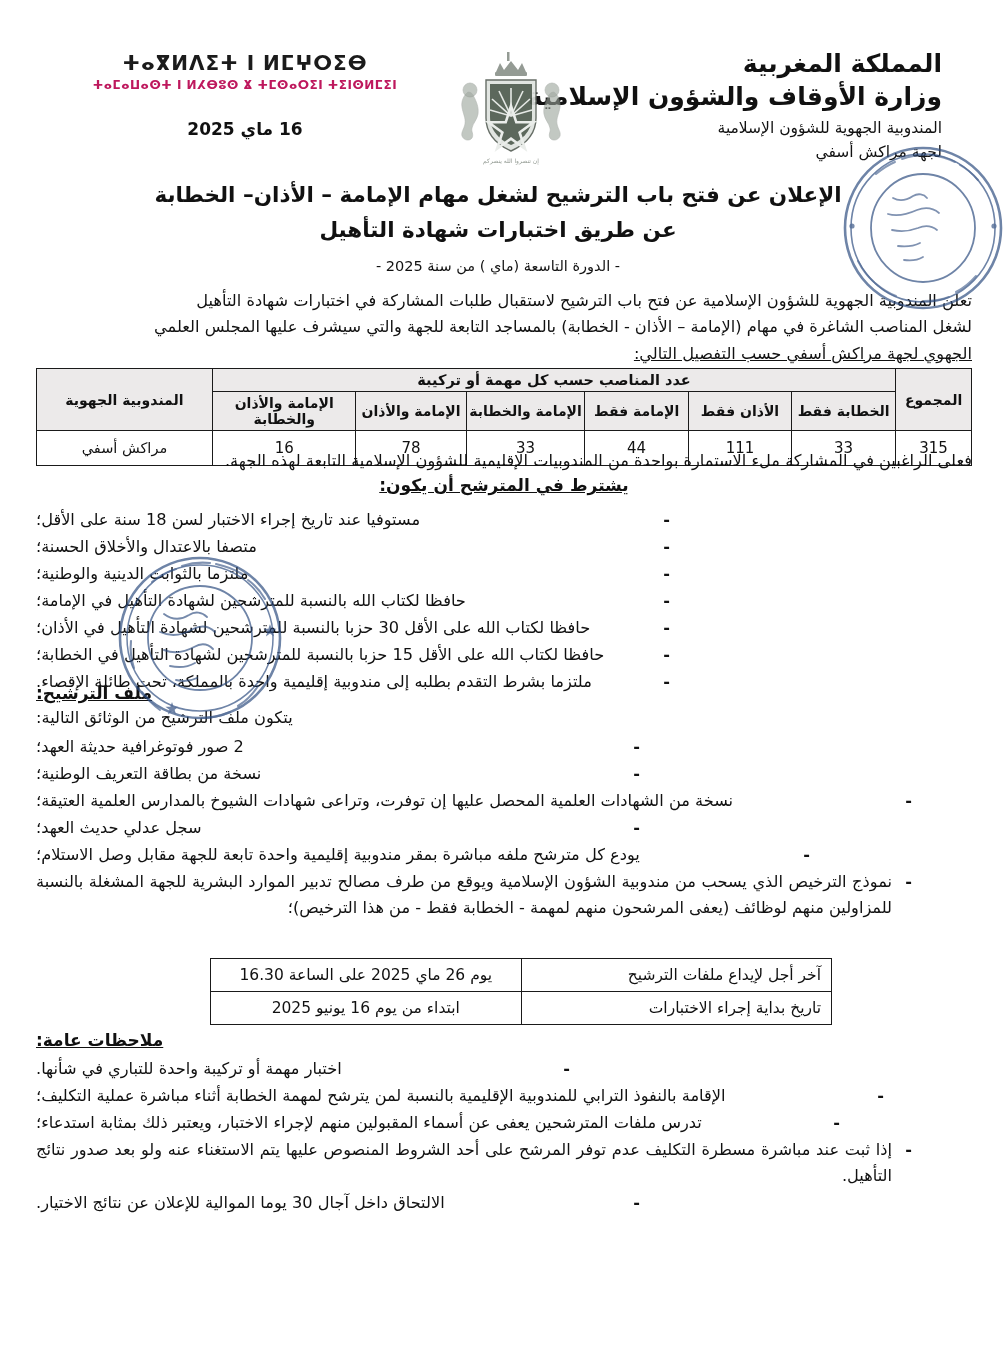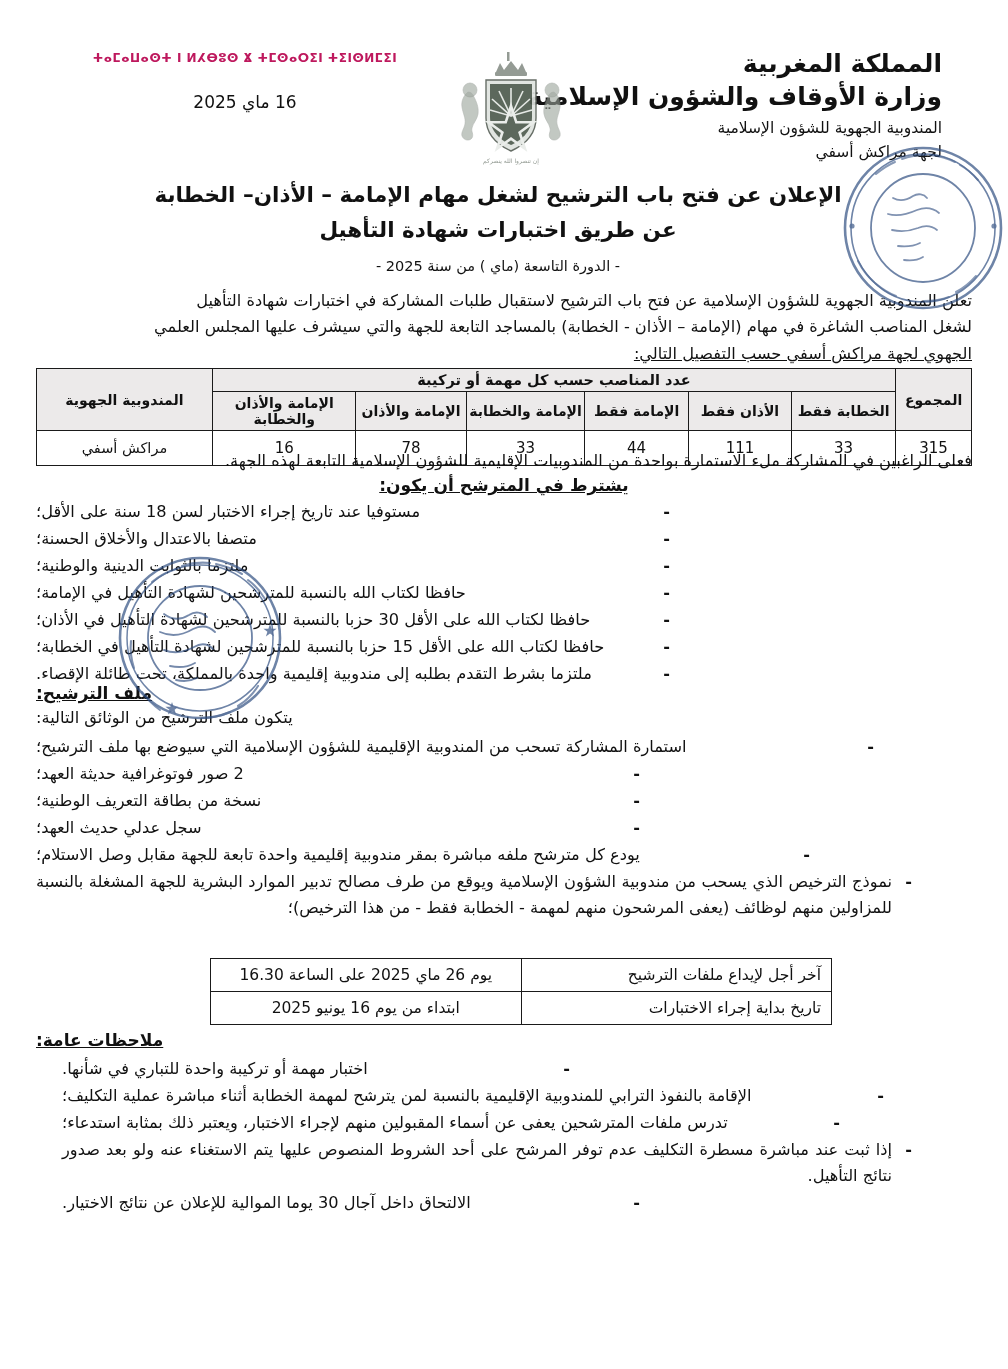--- a/index.html
+++ b/index.html
@@ -26,21 +26,21 @@
   .hdr-right .l2{font-size:25px;font-weight:bold;line-height:1.30;}
   .hdr-right .l3{font-size:15.5px;line-height:1.55;margin-top:3px;}
   .hdr-right .l4{font-size:15.5px;line-height:1.55;}
 
   .hdr-left{
     position:absolute; left:70px; top:2px; width:350px; text-align:center;
     direction:ltr;
   }
   .tif1{font-size:20px;font-weight:bold;line-height:1.35;letter-spacing:1px;color:#1b1b1b;}
   .tif2{font-size:12px;font-weight:bold;line-height:1.35;letter-spacing:0.5px;color:#be185d;}
-  .hdr-date{font-size:17px;margin-top:26px;direction:rtl;font-weight:400;}
+  .hdr-date{font-size:17px;margin-top:26px;direction:rtl;font-weight:700;}
 
   
   .emblem{position:absolute;left:452px;top:50px;width:118px;height:120px;opacity:.92;}
 
   
   .title-block{position:absolute;top:178px;right:12px;left:0;text-align:center;}
   .t1{font-size:21.5px;font-weight:bold;line-height:1.62;}
   .t2{font-size:21.5px;font-weight:bold;line-height:1.62;}
   .t3{font-size:14.5px;line-height:1.7;margin-top:6px;}
 
@@ -102,20 +102,21 @@
   <div class="header">
 
     <div class="hdr-right">
       <div class="l1">المملكة المغربية</div>
       <div class="l2">وزارة الأوقاف والشؤون الإسلامية</div>
       <div class="l3">المندوبية الجهوية للشؤون الإسلامية</div>
       <div class="l4">لجهة مراكش أسفي</div>
     </div>
 
     <div class="hdr-left">
+      <div class="tif1">ⵜⴰⴳⵍⴷⵉⵜ ⵏ ⵍⵎⵖⵔⵉⴱ</div>
       <div class="tif2">ⵜⴰⵎⴰⵡⴰⵙⵜ ⵏ ⵍⵃⴱⵓⵙ ⴴ ⵜⵎⵙⴰⵔⵉⵏ ⵜⵉⵏⵙⵍⵎⵉⵏ</div>
       <div class="hdr-date">16 ماي 2025</div>
     </div>
   </div>
 
   <div class="emblem">
     <svg viewBox="0 0 118 120" width="118" height="120" aria-hidden="true">
       <g fill="#9aa39a" stroke="#7e867e" stroke-width="0.6">
 
         <path d="M16 42c-4 3-7 9-6 15 1 7 4 11 3 17-1 5-4 8-3 12 2 5 8 5 10 2 2-4-1-6 0-10 1-5 5-8 6-14 1-7-2-13-4-17-1-3-3-5-6-5z" opacity=".65"></path>
@@ -186,38 +187,38 @@
       <td class="val">78</td>
       <td class="val">16</td>
       <td class="reg">مراكش أسفي</td>
     </tr>
   </tbody>
     </table>
 
   <div class="body-wrap" style="top:448px;">
     <p class="para" style="text-align-last:right;">فعلى الراغبين في المشاركة ملء الاستمارة بواحدة من المندوبيات الإقليمية للشؤون الإسلامية التابعة لهذه الجهة.</p>
     <p class="sec-head" style="text-align:center;margin-top:1px;">يشترط في المترشح أن يكون:</p>
-    <ul class="dash" style="margin-top:4px;margin-right:300px;">
+    <ul class="dash" style="margin-top:12px;margin-right:300px;">
       <li>مستوفيا عند تاريخ إجراء الاختبار لسن 18 سنة على الأقل؛</li>
       <li>متصفا بالاعتدال والأخلاق الحسنة؛</li>
       <li>ملتزما بالثوابت الدينية والوطنية؛</li>
       <li>حافظا لكتاب الله بالنسبة للمترشحين لشهادة التأهيل في الإمامة؛</li>
       <li>حافظا لكتاب الله على الأقل 30 حزبا بالنسبة للمترشحين لشهادة التأهيل في الأذان؛</li>
       <li>حافظا لكتاب الله على الأقل 15 حزبا بالنسبة للمترشحين لشهادة التأهيل في الخطابة؛</li>
       <li>ملتزما بشرط التقدم بطلبه إلى مندوبية إقليمية واحدة بالمملكة، تحت طائلة الإقصاء.</li>
     </ul>
   </div>
 
   <div class="body-wrap" style="top:683px;">
     <p class="sec-head" style="text-align:left;">ملف الترشيح:</p>
     <p class="para" style="text-align-last:left;margin-top:2px;">يتكون ملف الترشيح من الوثائق التالية:</p>
     <ul class="dash" style="margin-top:3px;margin-right:0px;">
-      <li style="margin-right:96px;">استمارة المشاركة تسحب من المندوبية الإقليمية للشؤون الإسلامية التي سيوضع بها ملف الترشيح؛</li>
       <li style="margin-right:330px;">2 صور فوتوغرافية حديثة العهد؛</li>
       <li style="margin-right:330px;">نسخة من بطاقة التعريف الوطنية؛</li>
+      <li style="margin-right:58px;">نسخة من الشهادات العلمية المحصل عليها إن توفرت، وتراعى شهادات الشيوخ بالمدارس العلمية العتيقة؛</li>
       <li style="margin-right:330px;">سجل عدلي حديث العهد؛</li>
       <li style="margin-right:160px;">يودع كل مترشح ملفه مباشرة بمقر مندوبية إقليمية واحدة تابعة للجهة مقابل وصل الاستلام؛</li>
       <li style="margin-right:58px;text-align-last:right;">نموذج الترخيص الذي يسحب من مندوبية الشؤون الإسلامية ويوقع من طرف مصالح تدبير الموارد البشرية للجهة المشغلة بالنسبة للمزاولين منهم لوظائف (يعفى المرشحون منهم لمهمة - الخطابة فقط - من هذا الترخيص)؛</li>
     </ul>
   </div>
 
   <table class="tbl2">
     <tbody>
         <tr>
       <td class="k">آخر أجل لإيداع ملفات الترشيح</td>
@@ -225,21 +226,21 @@
     </tr>
     <tr>
       <td class="k">تاريخ بداية إجراء الاختبارات</td>
       <td class="v">ابتداء من يوم 16 يونيو 2025</td>
     </tr>
   </tbody>
     </table>
 
   <div class="body-wrap" style="top:1030px;">
     <p class="sec-head" style="text-align:left;">ملاحظات عامة:</p>
-    <ul class="dash" style="margin-top:6px;margin-left:26px;">
+    <ul class="dash" style="margin-top:6px;">
       <li style="margin-right:400px;">اختبار مهمة أو تركيبة واحدة للتباري في شأنها.</li>
       <li style="margin-right:86px;">الإقامة بالنفوذ الترابي للمندوبية الإقليمية بالنسبة لمن يترشح لمهمة الخطابة أثناء مباشرة عملية التكليف؛</li>
       <li style="margin-right:130px;">تدرس ملفات المترشحين يعفى عن أسماء المقبولين منهم لإجراء الاختبار، ويعتبر ذلك بمثابة استدعاء؛</li>
       <li style="margin-right:58px;text-align-last:right;">إذا ثبت عند مباشرة مسطرة التكليف عدم توفر المرشح على أحد الشروط المنصوص عليها يتم الاستغناء عنه ولو بعد صدور نتائج التأهيل.</li>
       <li style="margin-right:330px;">الالتحاق داخل آجال 30 يوما الموالية للإعلان عن نتائج الاختيار.</li>
     </ul>
   </div>
 
   <div class="stamp stamp-tr">
     <svg viewBox="0 0 170 175" width="170" height="175" aria-hidden="true">

